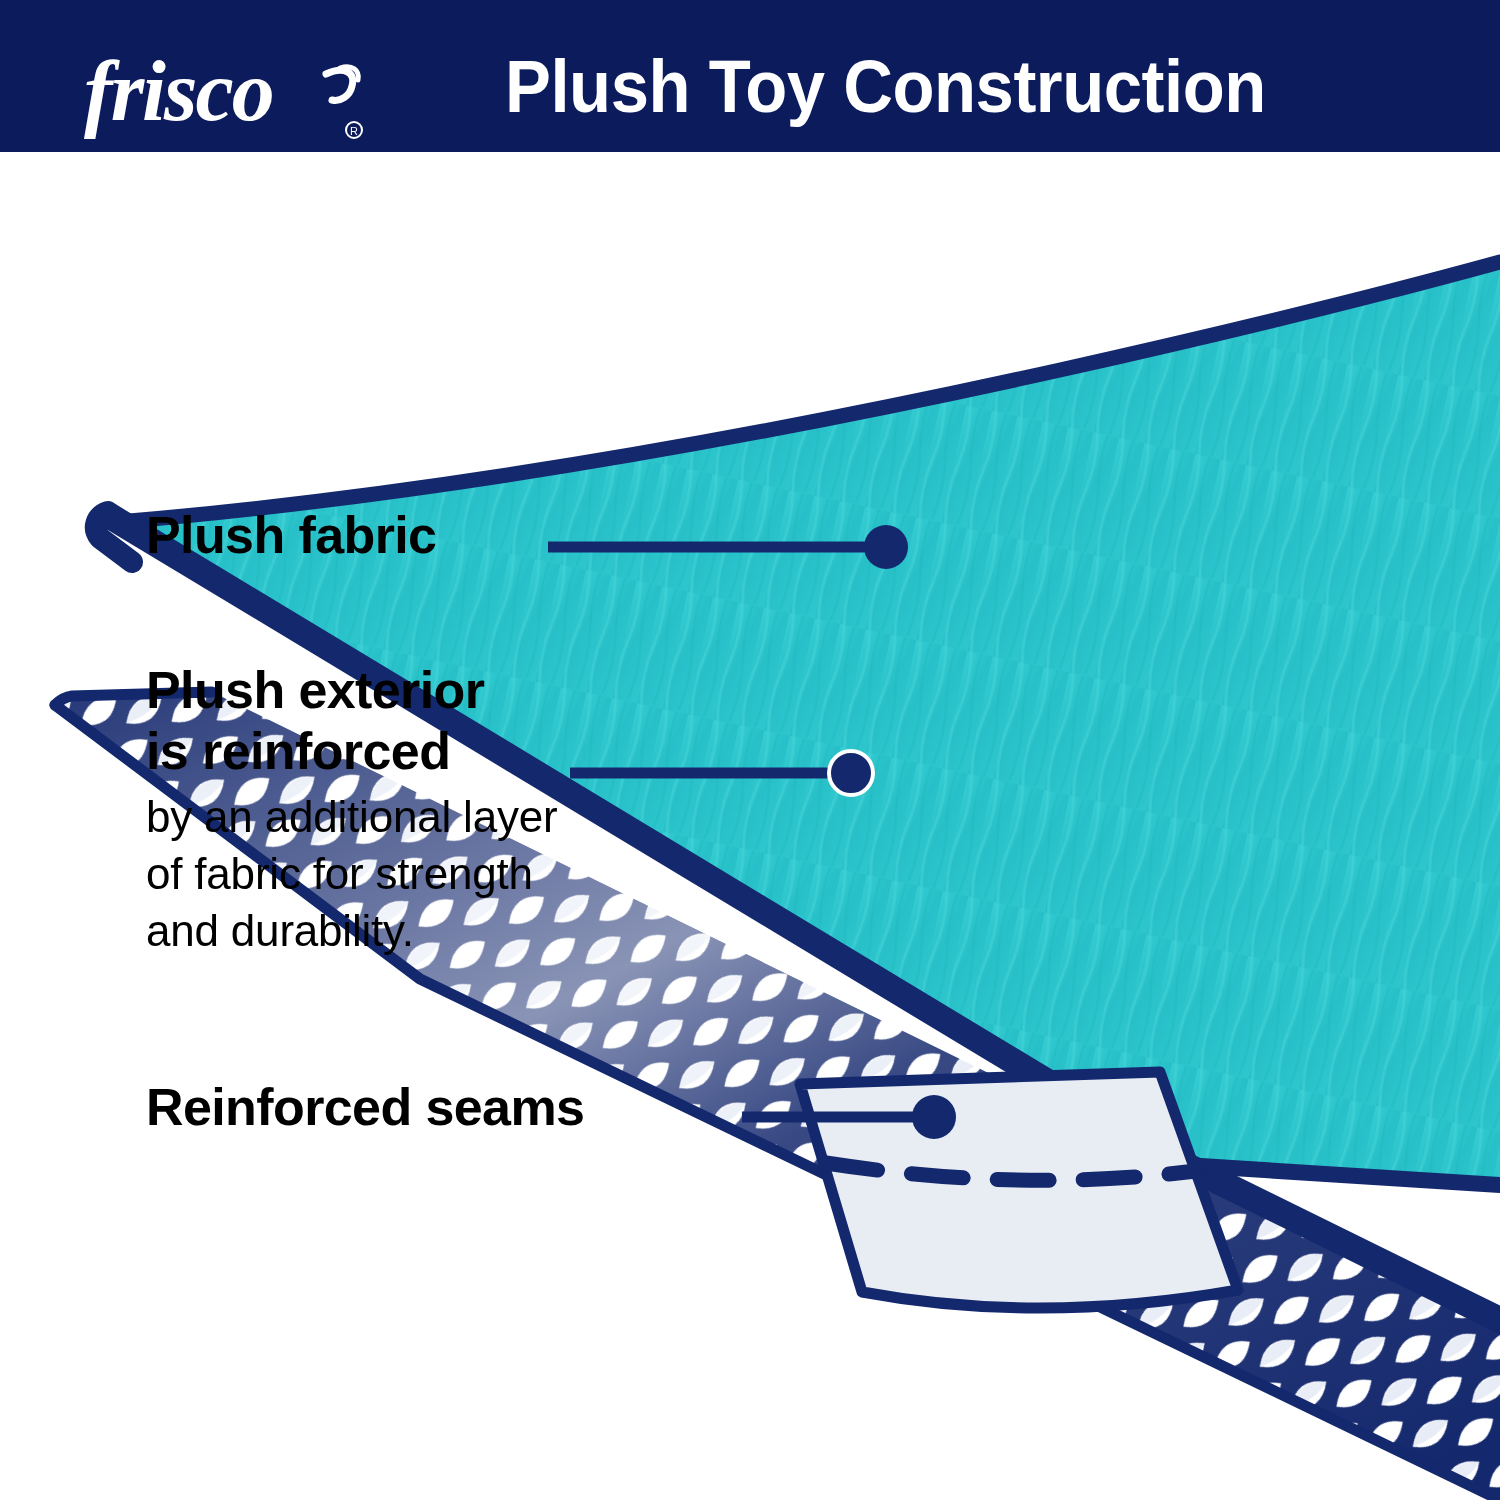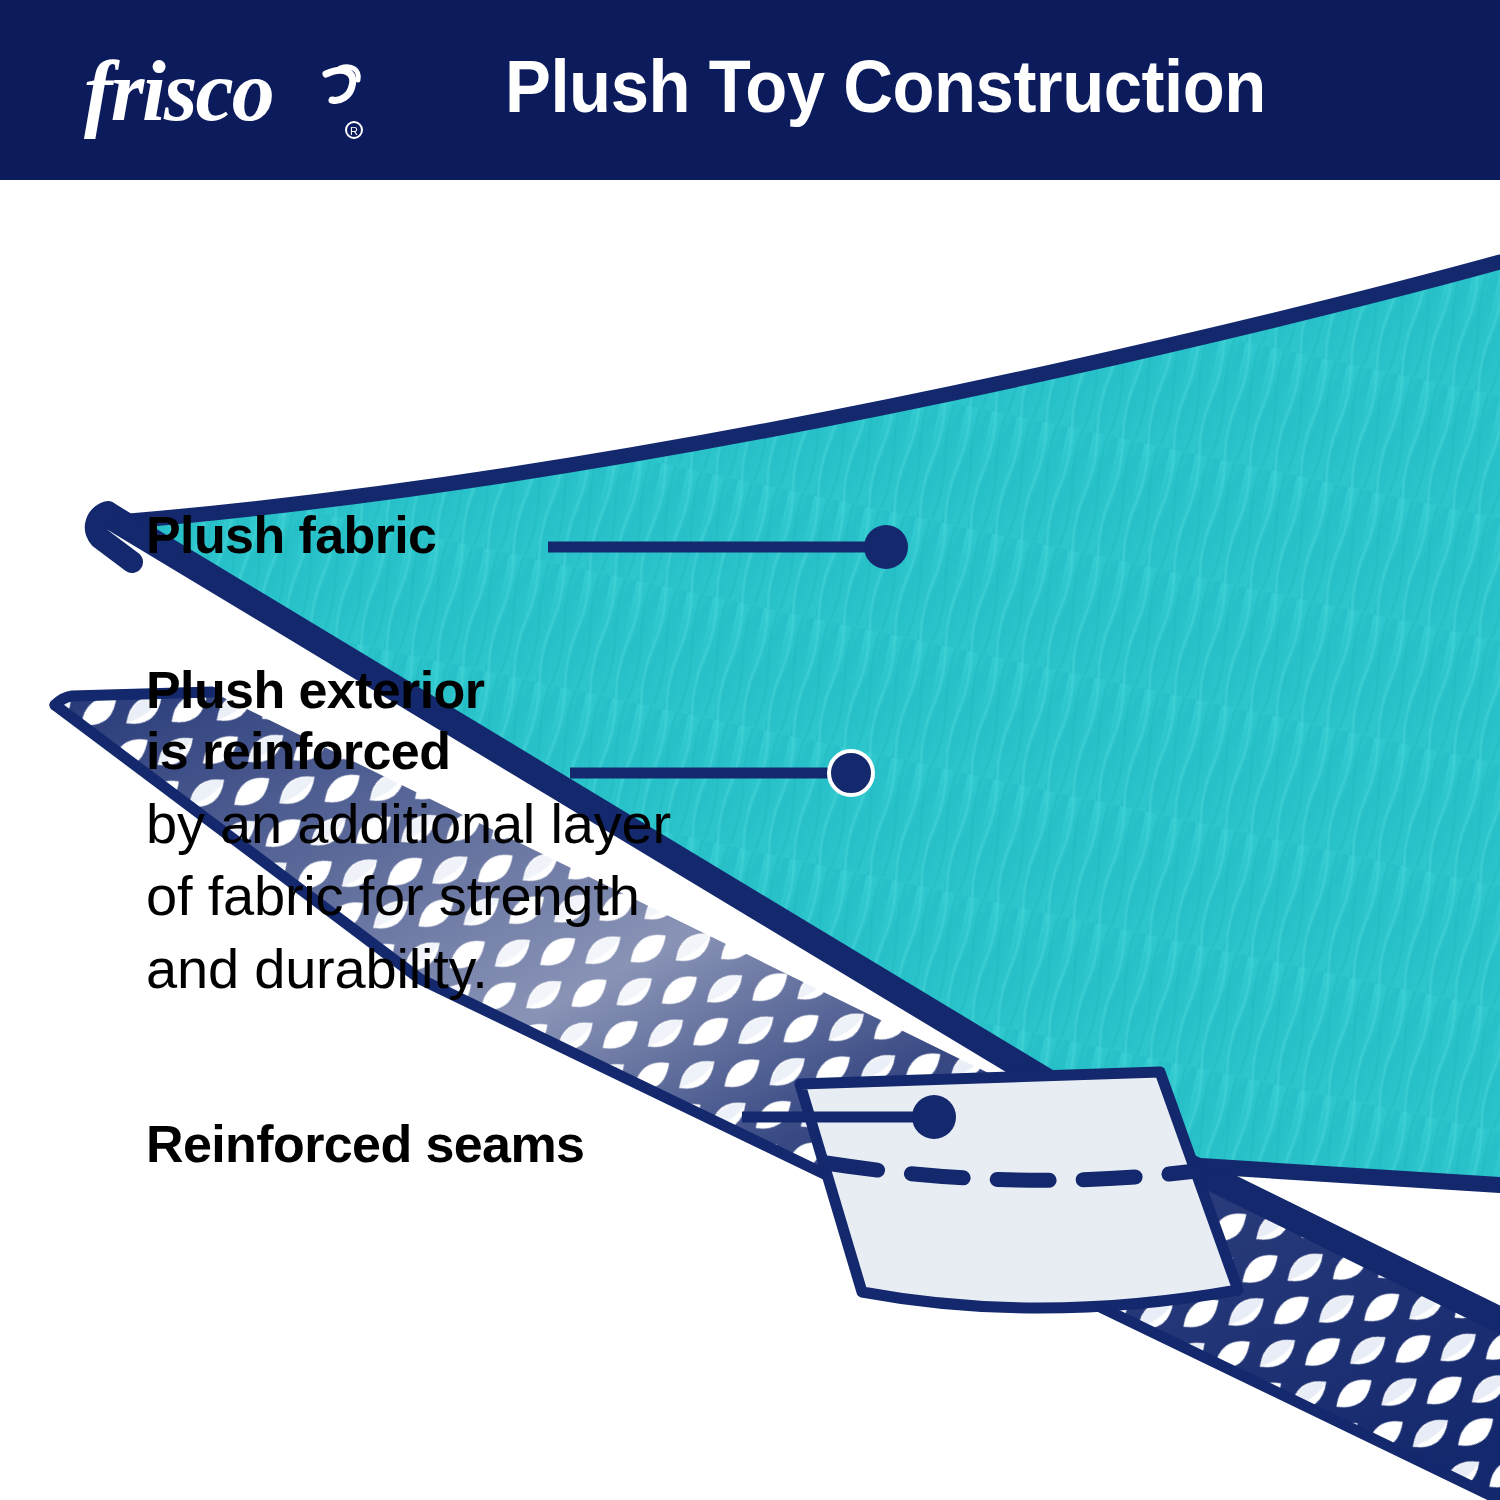--- a/index.html
+++ b/index.html
@@ -2,21 +2,21 @@
 <html><head>
 <meta charset="utf-8">
 <style>
   * { margin:0; padding:0; box-sizing:border-box; }
   html,body { width:1500px; height:1500px; background:#ffffff;
     font-family:"Liberation Sans", sans-serif; overflow:hidden; }
   #page { position:relative; width:1500px; height:1500px; background:#fff; }
 
   
   #header {
-    position:absolute; left:0; top:0; width:1500px; height:180px;
+    position:absolute; left:0; top:0; width:1500px; height:152px;
     background:#0b1b5c; display:flex; align-items:center;
   }
   #logo {
     position:absolute; left:84px; top:48px; width:300px; height:100px;
   }
   #logo svg { display:block; }
   #title {
     position:absolute; left:505px; top:44px;
     color:#ffffff; font-size:74px; font-weight:bold;
     letter-spacing:-0.5px; white-space:nowrap;
@@ -28,26 +28,26 @@
   #art { position:absolute; left:0; top:200px; width:1500px; height:1300px; }
   #art svg { display:block; }
 
   
   .callout { position:absolute; color:#000000;margin-left:16px; }
   .c-head {
     font-size:52px; font-weight:bold; line-height:1.17;
     letter-spacing:-0.6px; white-space:pre-line;
   }
   .c-body {
-    font-size:56px; font-weight:normal; line-height:1.30;
+    font-size:44px; font-weight:normal; line-height:1.30;
     letter-spacing:-0.2px; white-space:pre-line; margin-top:6px;
   }
   #callout-1 { left:130px; top:505px; }
   #callout-2 { left:130px; top:660px; }
-  #callout-3 { left:130px; top:1114px; }
+  #callout-3 { left:130px; top:1077px; }
 </style>
 </head>
 <body>
 
 <div id="page">
 
   <div id="header">
 
     <div id="logo">
       <svg width="300" height="100" viewBox="0 0 300 100">

